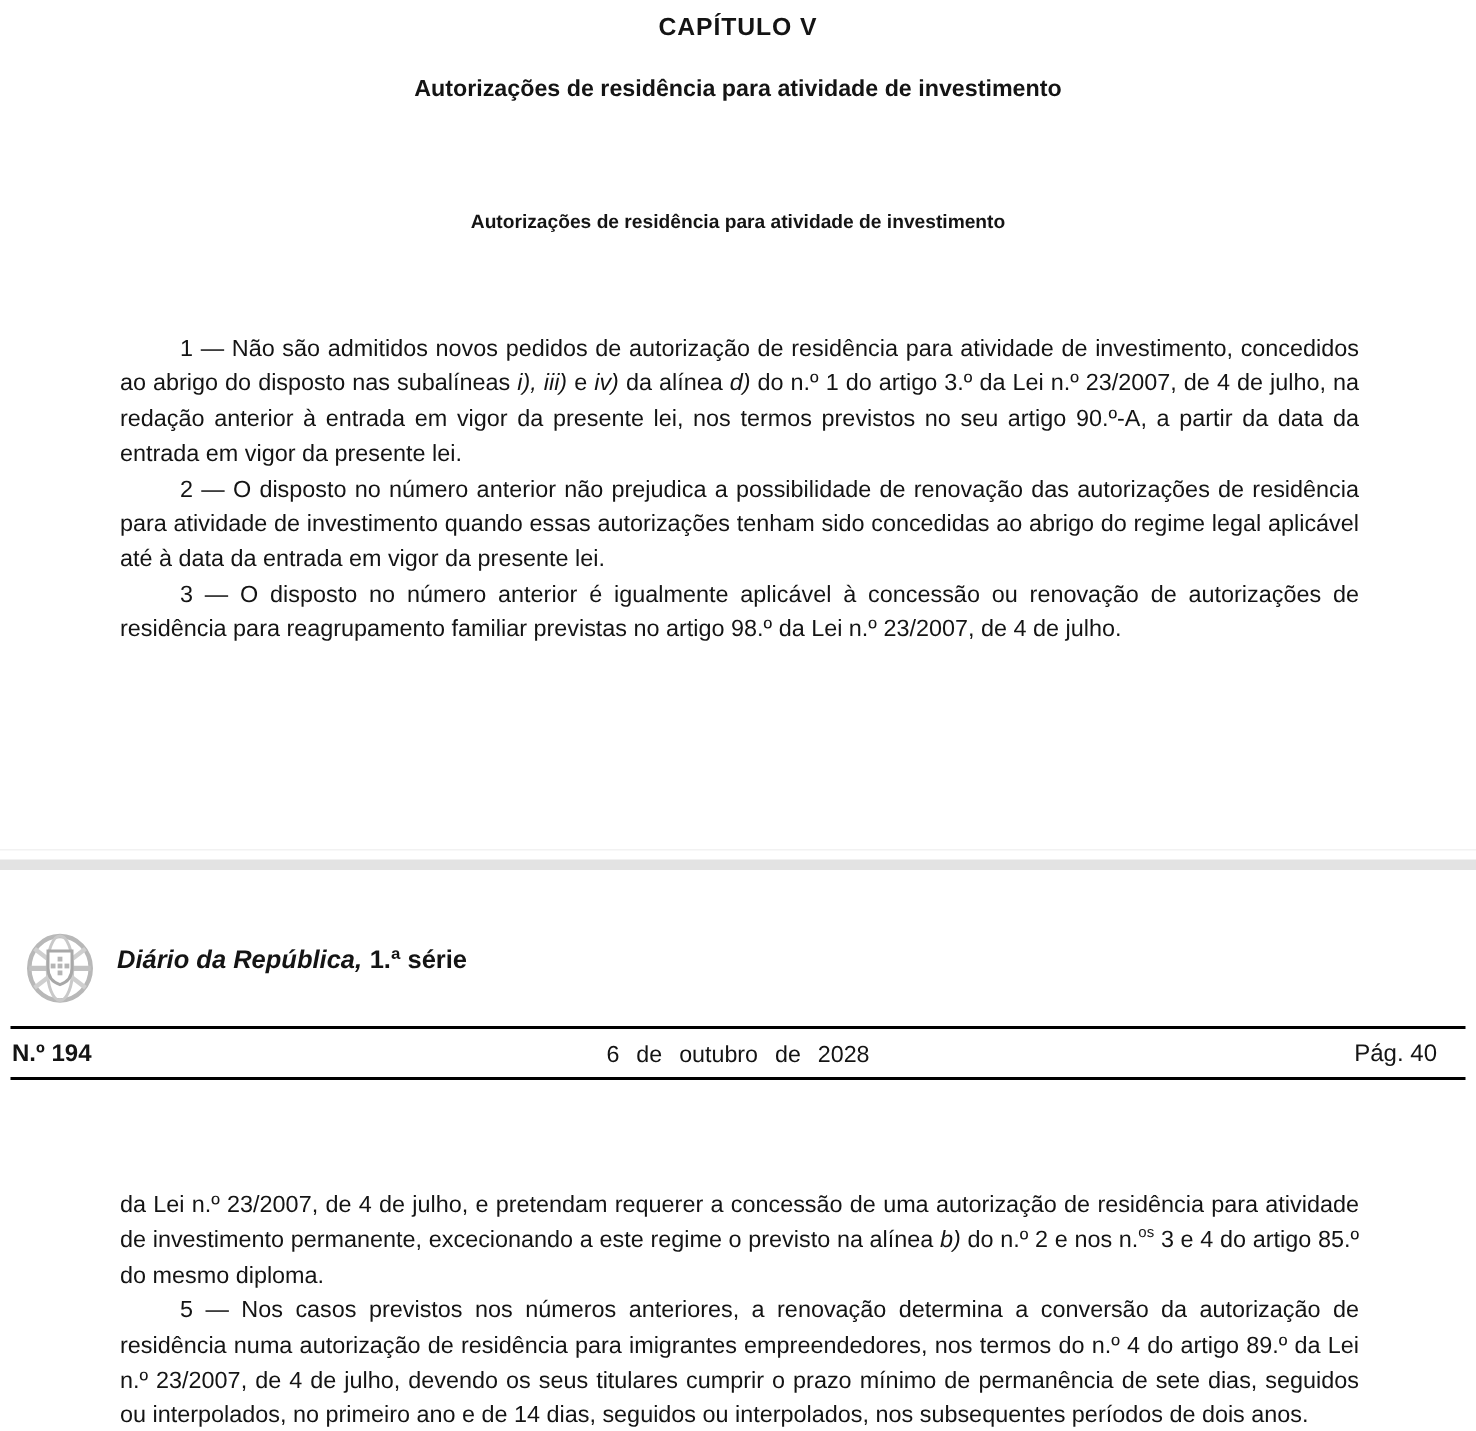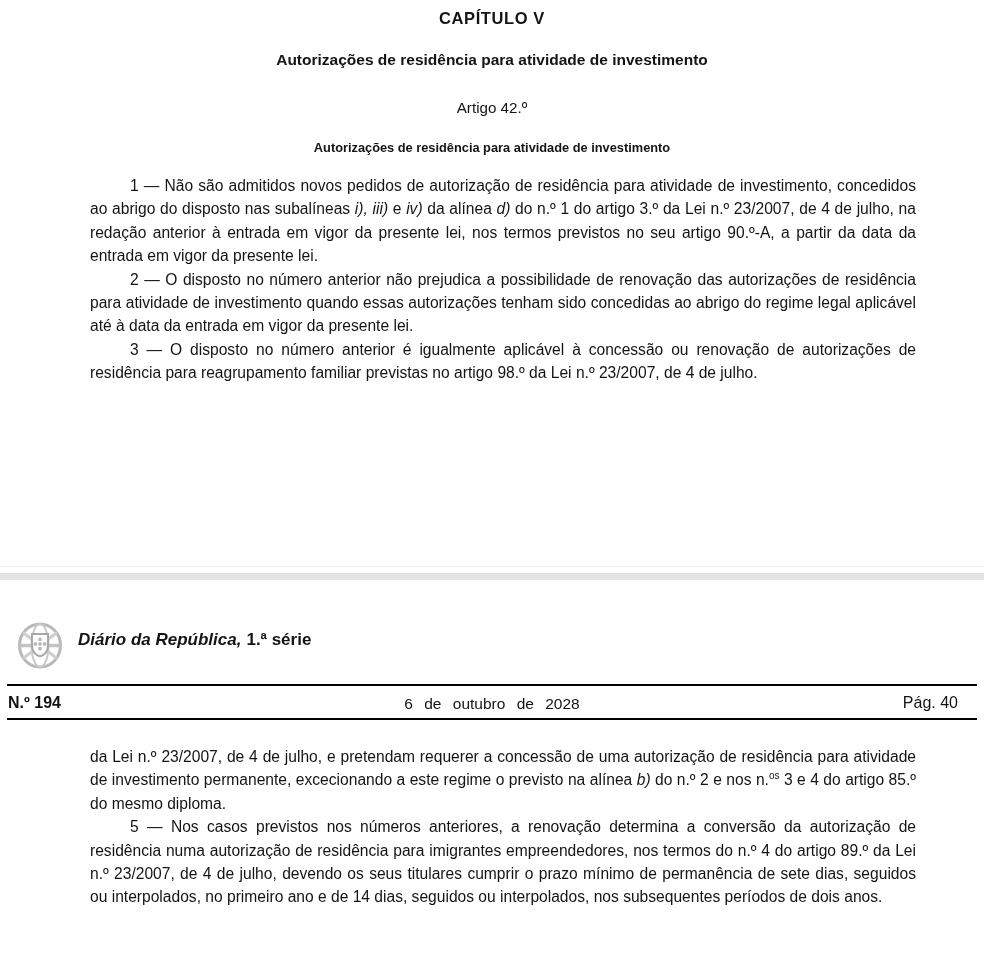--- a/index.html
+++ b/index.html
@@ -25,22 +25,22 @@
   .h-article {
     position: absolute; top: 99px; left: 0; width: 100%;
     text-align: center; font-size: 15.2px; font-weight: 400; margin: 0;
   }
   .h-article-title {
     position: absolute; top: 140px; left: 0; width: 100%;
     text-align: center; font-size: 12.8px; font-weight: 700; margin: 0;
   }
   
   .body-block {
-    position: absolute; left: 90px; width: 826px;
-    font-size: 15.6px; line-height: 23.4px; text-align: justify;
+    position: absolute; left: 80px; width: 826px;
+    font-size: 15.6px; line-height: 23.4px; text-align: justify; margin-top: 47px;
   }
   .body-top { top: 174px; }
   .body-bottom { top: 745px; }
   .para { margin: 0; }
   .para.indent { text-indent: 40px; }
   .it { font-style: italic; }
   .para sup { font-size: 10px; line-height: 0; vertical-align: super; }
   
   .divider-line { position: absolute; top: 566px; left: 0; width: 100%; height: 1px; background: #f2f2f2; }
   .divider-band { position: absolute; top: 573px; left: 0; width: 100%; height: 7px; background: #e3e3e3; }
@@ -72,21 +72,20 @@
     font-size: 16px; font-weight: 400;
   }
 </style>
 </head>
 <body>
 
 <div class="page">
 
   <h1 class="h-chapter">CAPÍTULO V</h1>
   <h2 class="h-chapter-title">Autorizações de residência para atividade de investimento</h2>
-  <h3 class="h-article">Artigo 42.º</h3>
   <h4 class="h-article-title">Autorizações de residência para atividade de investimento</h4>
 
   <div class="body-block body-top">
       <p class="para indent"><span>1 — Não são admitidos novos pedidos de autorização de residência para atividade de investimento, concedidos ao abrigo do disposto nas subalíneas </span><span class="it">i), iii)</span><span> e </span><span class="it">iv)</span><span> da alínea </span><span class="it">d)</span><span> do n.º 1 do artigo 3.º da Lei n.º 23/2007, de 4 de julho, na redação anterior à entrada em vigor da presente lei, nos termos previstos no seu artigo 90.º-A, a partir da data da entrada em vigor da presente lei.</span></p>
       <p class="para indent"><span>2 — O disposto no número anterior não prejudica a possibilidade de renovação das autorizações de residência para atividade de investimento quando essas autorizações tenham sido concedidas ao abrigo do regime legal aplicável até à data da entrada em vigor da presente lei.</span></p>
       <p class="para indent"><span>3 — O disposto no número anterior é igualmente aplicável à concessão ou renovação de autorizações de residência para reagrupamento familiar previstas no artigo 98.º da Lei n.º 23/2007, de 4 de julho.</span></p>
     </div>
 
   <div class="divider-line"></div>
   <div class="divider-band"></div>

